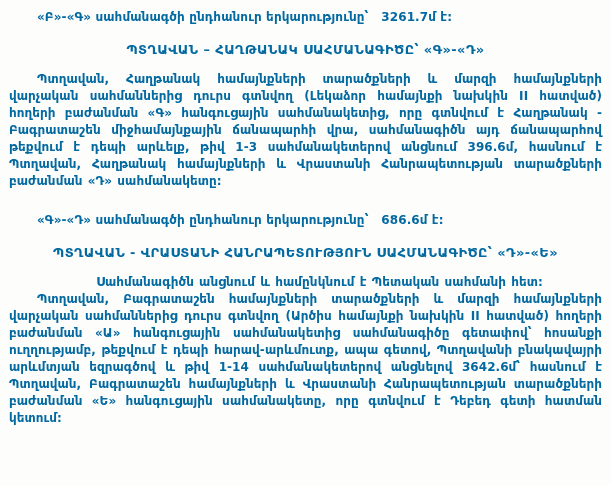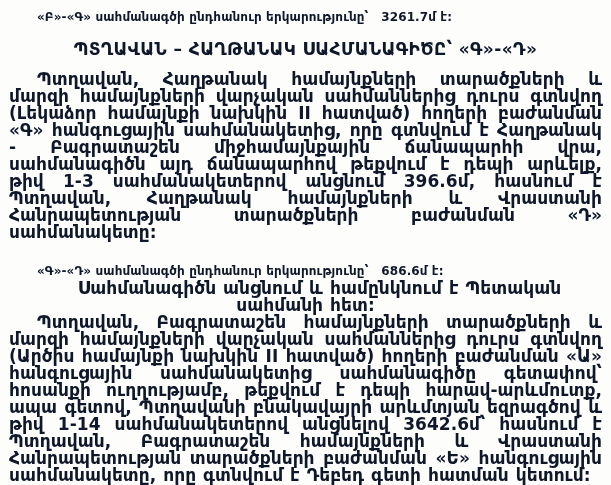--- a/index.html
+++ b/index.html
@@ -6,45 +6,45 @@
     margin: 0;
     padding: 0;
     background: #e8e8e8;
   }
   .page {
     position: relative;
     width: 611px;
     height: 485px;
     margin: 0 auto;
     background: #fdfdfc;
-    color: #0f172a;
+    color: #0369a1;
     font-family: "DejaVu Sans", sans-serif;
     font-weight: bold;
     overflow: hidden;
     box-sizing: border-box;
     padding: 9px 9px 4px 9px;
   }
   .total {
     font-size: 12px;
     line-height: 17px;
     text-indent: 28px;
     margin: 0;
     white-space: pre-wrap;
     letter-spacing: 0.1px;
   }
   .heading {
-    font-size: 17px;
+    font-size: 13px;
     line-height: 17px;
     text-align: center;
     margin: 15px 0 13px 0;
     letter-spacing: 0.4px;
     font-weight: bold;
   }
   .para {
-    font-size: 17px;
+    font-size: 12px;
     line-height: 17px;
     text-align: justify;
     text-indent: 28px;
     margin: 0;
     letter-spacing: 0.05px;
     word-spacing: 1px;
   }
   .para + .total { margin-top: 22px; }
   .single-line { text-align: center; }
 </style>
@@ -54,20 +54,21 @@
 <div class="page">
 
   <p class="total">«Բ»-«Գ» սահմանագծի ընդհանուր երկարությունը՝   3261.7մ է:</p>
 
   <h2 class="heading">ՊՏՂԱՎԱՆ – ՀԱՂԹԱՆԱԿ ՍԱՀՄԱՆԱԳԻԾԸ՝  «Գ»-«Դ»</h2>
 
   <p class="para">Պտղավան, Հաղթանակ համայնքների տարածքների և մարզի համայնքների վարչական սահմաններից դուրս գտնվող (Լեկաձոր համայնքի նախկին II հատված) հողերի բաժանման «Գ» հանգուցային սահմանակետից, որը գտնվում է Հաղթանակ - Բագրատաշեն միջհամայնքային ճանապարհի վրա, սահմանագիծն այդ ճանապարհով թեքվում է դեպի արևելք, թիվ 1-3 սահմանակետերով անցնում 396.6մ, հասնում է Պտղավան, Հաղթանակ համայնքների և Վրաստանի Հանրապետության տարածքների բաժանման «Դ» սահմանակետը:</p>
 
   <p class="total">«Գ»-«Դ» սահմանագծի ընդհանուր երկարությունը՝   686.6մ է:</p>
 
+  <h2 class="heading">ՊՏՂԱՎԱՆ - ՎՐԱՍՏԱՆԻ ՀԱՆՐԱՊԵՏՈՒԹՅՈՒՆ ՍԱՀՄԱՆԱԳԻԾԸ՝  «Դ»-«Ե»</h2>
 
   <p class="para single-line">Սահմանագիծն անցնում և համընկնում է Պետական սահմանի հետ:</p>
 
 
 
   <p class="para">Պտղավան, Բագրատաշեն համայնքների տարածքների և մարզի համայնքների վարչական սահմաններից դուրս գտնվող (Արծիս համայնքի նախկին II հատված) հողերի բաժանման «Ա» հանգուցային սահմանակետից սահմանագիծը գետափով՝ հոսանքի ուղղությամբ, թեքվում է դեպի հարավ-արևմուտք, ապա գետով, Պտղավանի բնակավայրի արևմտյան եզրագծով և թիվ 1-14 սահմանակետերով անցնելով 3642.6մ՝ հասնում է Պտղավան, Բագրատաշեն համայնքների և Վրաստանի Հանրապետության տարածքների բաժանման «Ե» հանգուցային սահմանակետը, որը գտնվում է Դեբեդ գետի հատման կետում:</p>
 
 </div>
 
 </body></html>

